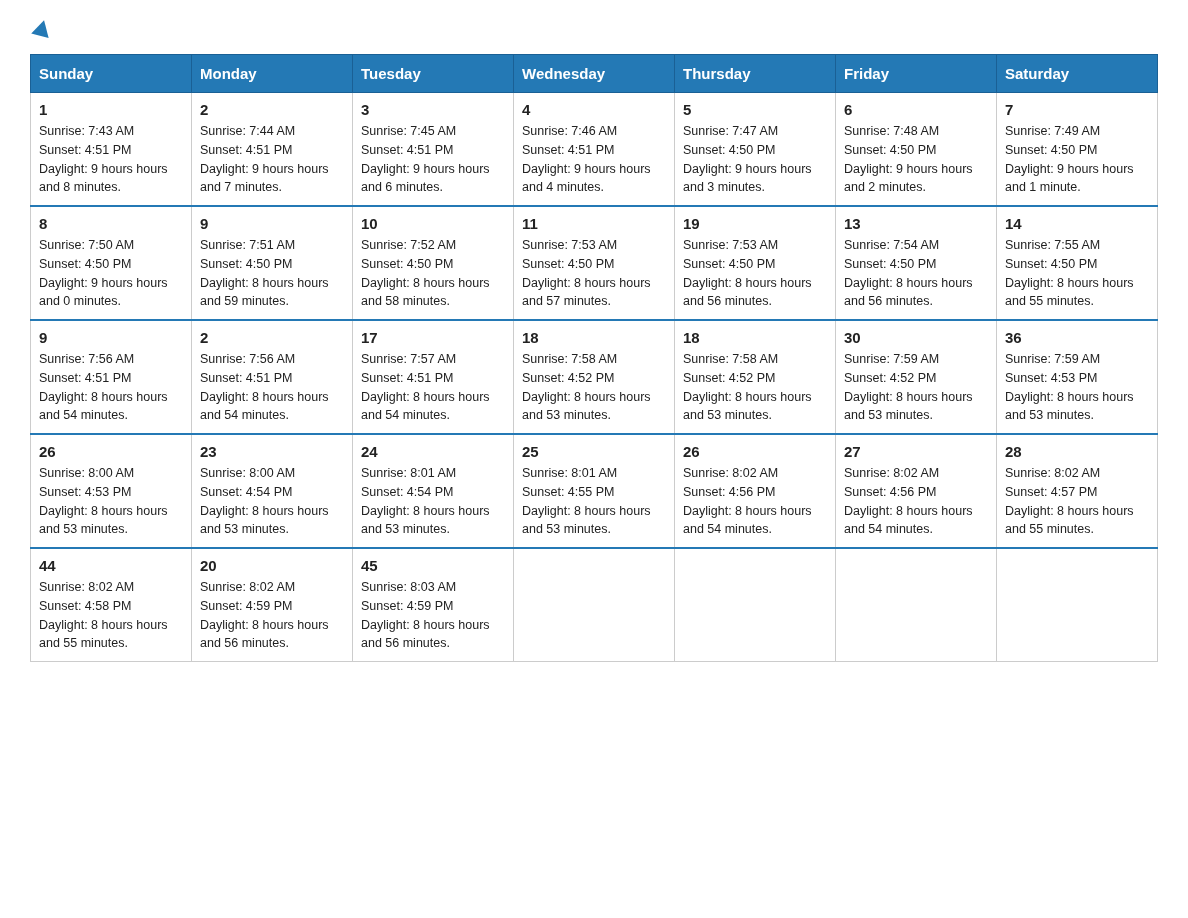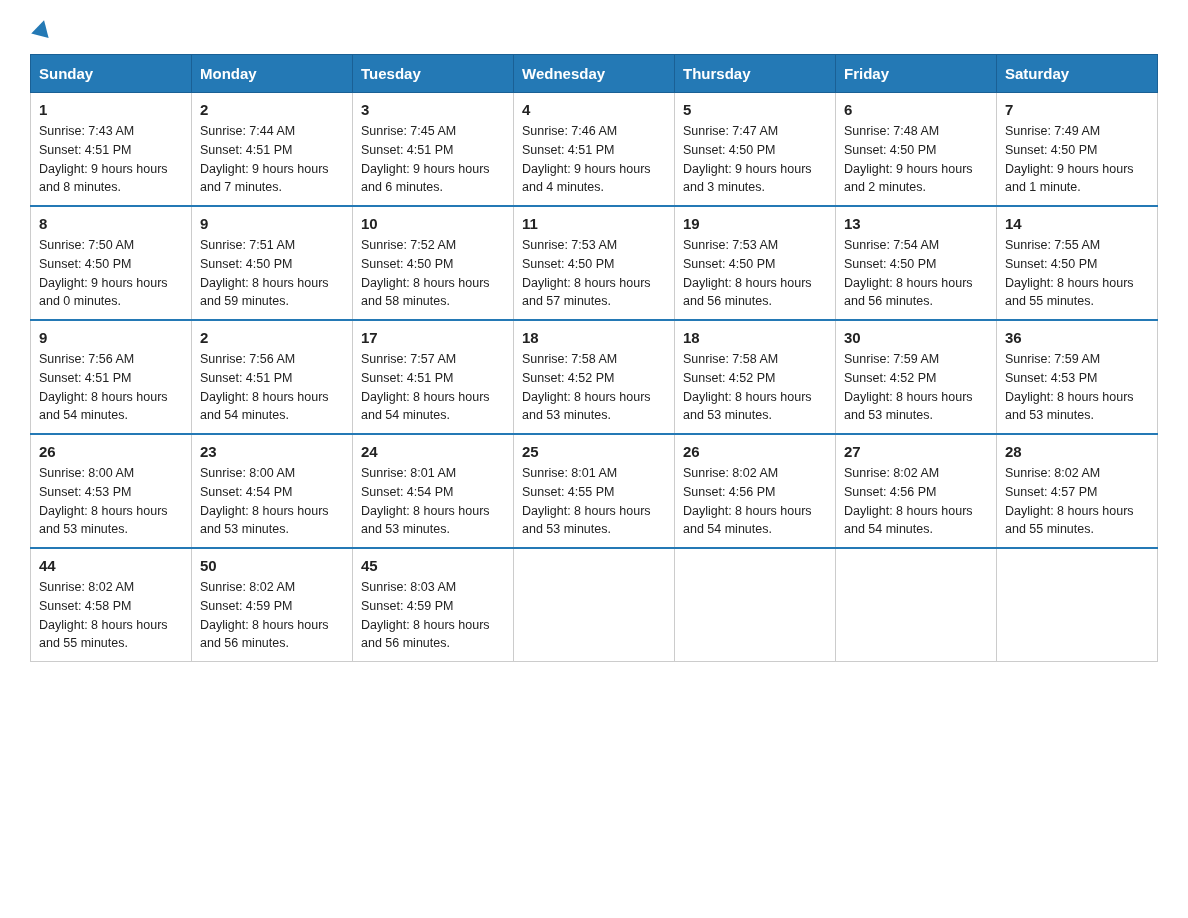--- a/index.html
+++ b/index.html
@@ -251,21 +251,21 @@
         <span class="day-number">28</span>
         <div class="day-info">Sunrise: 8:02 AM<br>Sunset: 4:57 PM<br>Daylight: 8 hours hours<br>and 55 minutes.</div>
       </td>
       </tr>
       <tr>
         <td>
         <span class="day-number">44</span>
         <div class="day-info">Sunrise: 8:02 AM<br>Sunset: 4:58 PM<br>Daylight: 8 hours hours<br>and 55 minutes.</div>
       </td>
         <td>
-        <span class="day-number">50</span>
+        <span class="day-number">20</span>
         <div class="day-info">Sunrise: 8:02 AM<br>Sunset: 4:59 PM<br>Daylight: 8 hours hours<br>and 56 minutes.</div>
       </td>
         <td>
         <span class="day-number">45</span>
         <div class="day-info">Sunrise: 8:03 AM<br>Sunset: 4:59 PM<br>Daylight: 8 hours hours<br>and 56 minutes.</div>
       </td>
         <td></td>
         <td></td>
         <td></td>
         <td></td>

